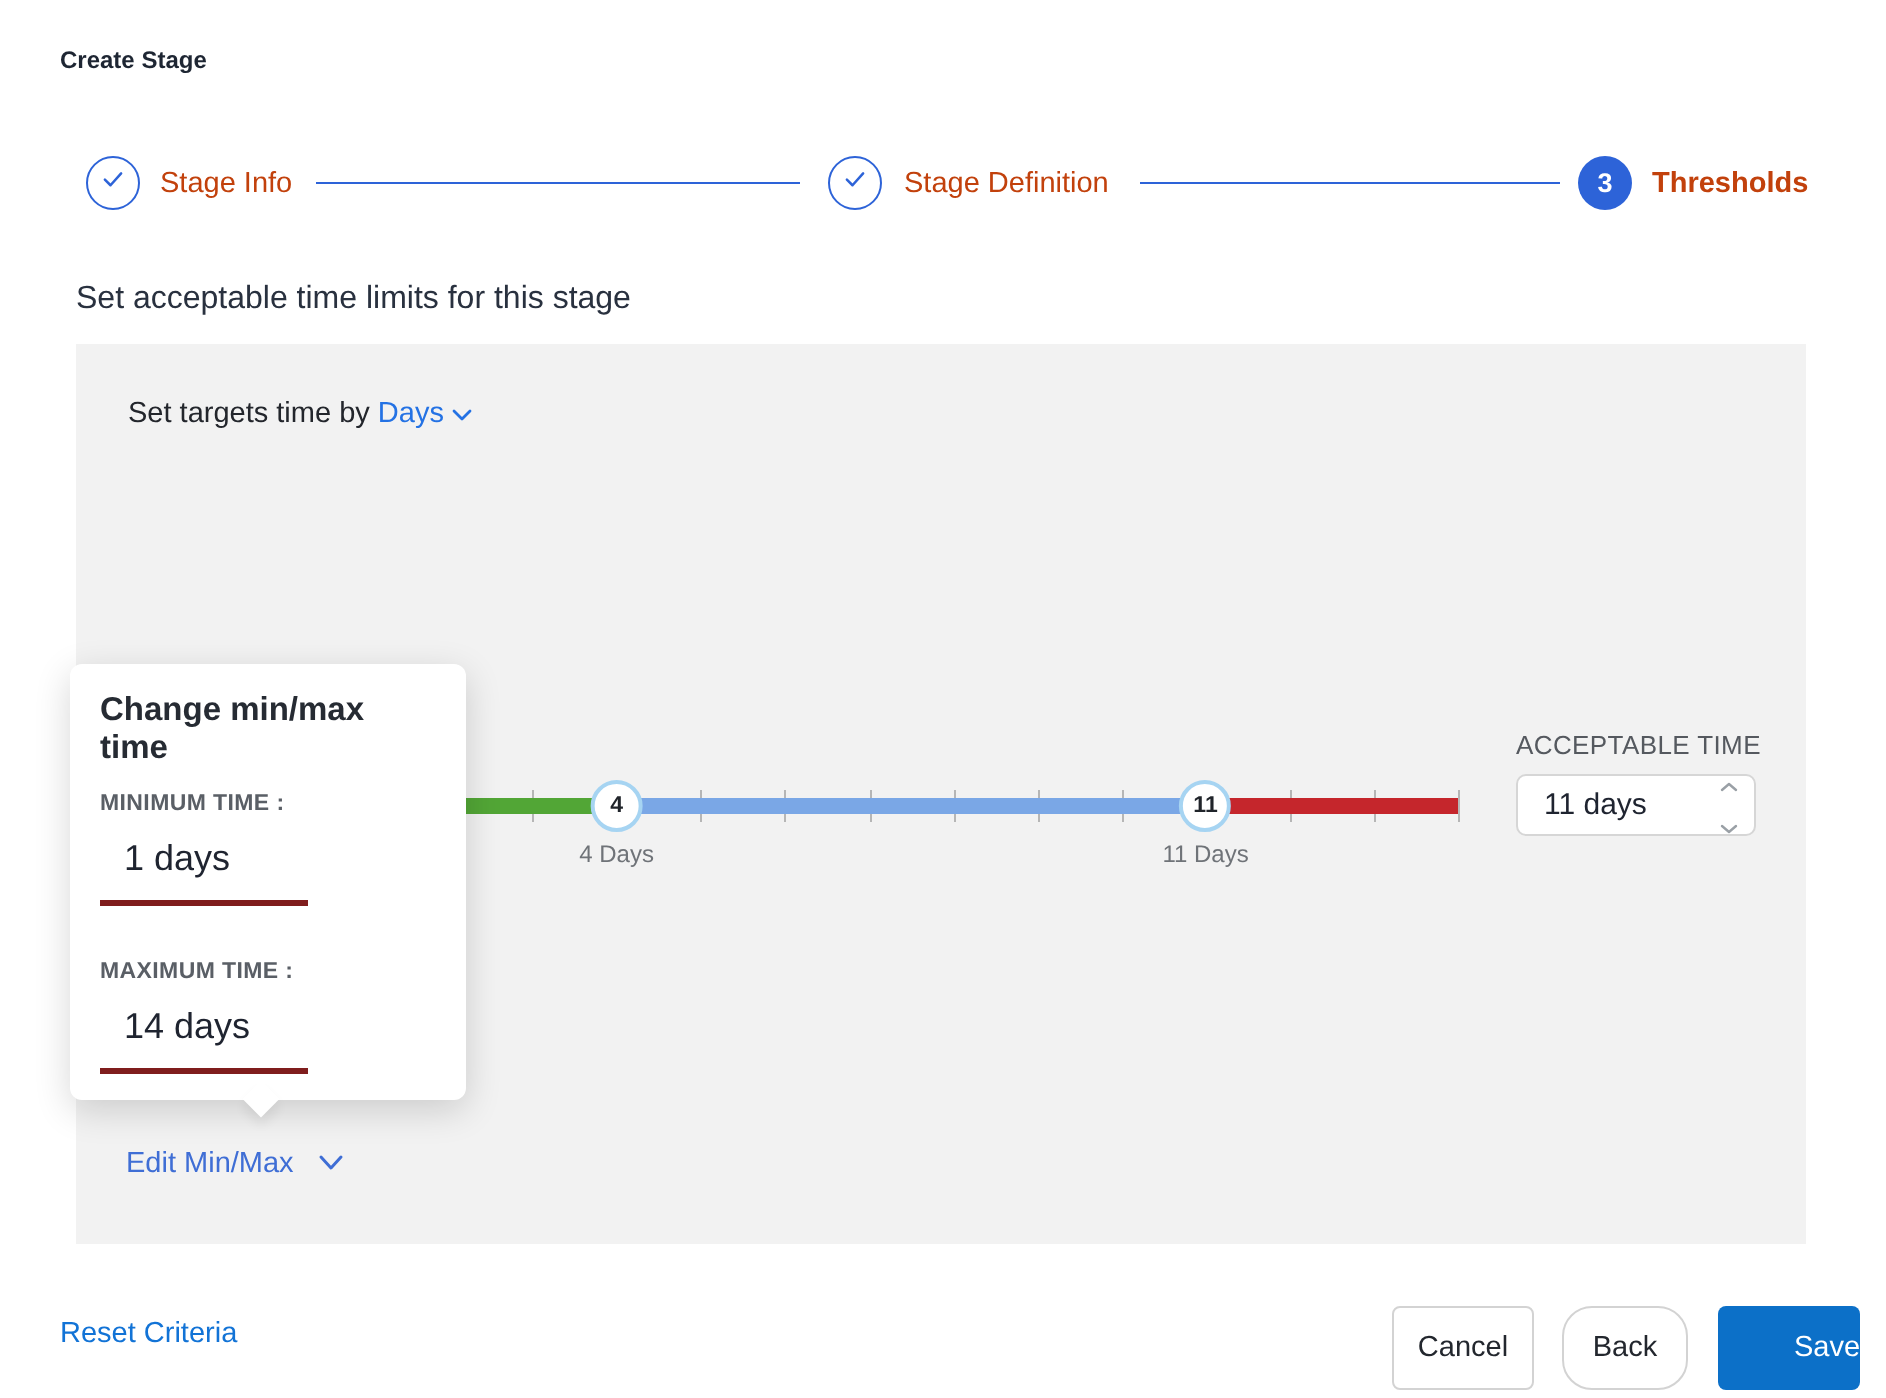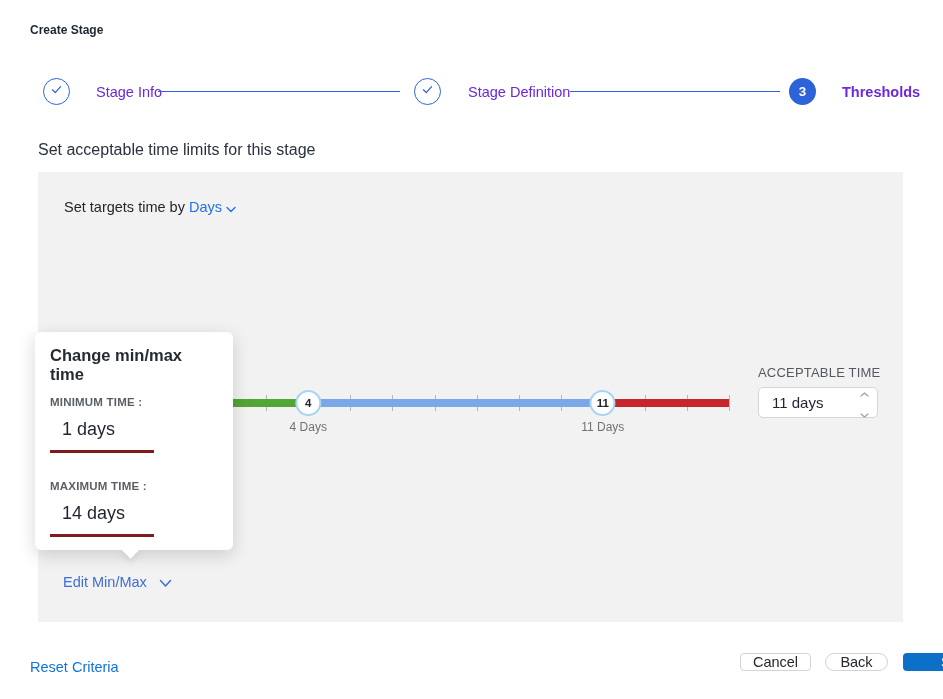--- a/index.html
+++ b/index.html
@@ -12,21 +12,21 @@
   
   .page-title { left:30px; top:23px; font-size:12px; font-weight:700; color:#1e2633; }
 
   
   .step-circle {
     width:27px; height:27px; border-radius:50%; box-sizing:border-box;
     display:flex; align-items:center; justify-content:center; top:78px;
   }
   .step-circle.done { border:1px solid #2d63d8; background:#fff; }
   .step-circle.active { background:#2d63d8; color:#fff; font-size:13.5px; font-weight:600; }
-  .step-label { top:84px; font-size:14.5px; color:#6d28d9; font-weight:500;margin-left:16px; }
+  .step-label { top:84px; font-size:14.5px; color:#c2410c; font-weight:500; }
   .step-label.active { font-weight:600; }
   .step-line { top:91px; height:1px; background:#2d63d8; }
 
   
   .section-heading { left:38px; top:141px; font-size:16px; font-weight:500; color:#29313f; }
 
   
   .panel { left:38px; top:172px; width:865px; height:450px; background:#f2f2f2; }
 
   .targets-row { left:64px; top:199px; font-size:14.5px; color:#23262c; }
@@ -81,24 +81,23 @@
   
   .edit-link { left:63px; top:574px; font-size:14.5px; color:#3f6ed5; cursor:pointer; }
   .legend { left:437px; top:573px; display:flex; align-items:center; gap:21px; }
   .legend-item { display:flex; align-items:center; gap:10px; }
   .swatch { width:9px; height:17px; border-radius:3px; }
   .legend-label { font-size:13.5px; color:#23272e; }
 
   
   .reset-link { left:30px; top:659px; font-size:14.5px; color:#1273d6; cursor:pointer; }
   .btn {
-    position:absolute; top:653px; height:18px; border-radius:4px; font-size:14.5px;
+    position:absolute; top:653px; height:42px; border-radius:4px; font-size:14.5px;
     font-family:inherit; cursor:pointer; display:flex; align-items:center; justify-content:center;
     box-sizing:border-box;
-    margin-left:44px;
   }
   .btn.ghost { background:#fff; border:1px solid #d3d3d3; color:#23272e; }
   .btn.primary { border:none; color:#fff; font-weight:500; }
   .btn-cancel { left:696px; width:71px; }
   .btn-back { left:781px; width:63px;border-radius:15px; }
   .btn-save { left:859px; width:71px;padding-left:44px; }
 </style>
 </head>
 <body>
 

